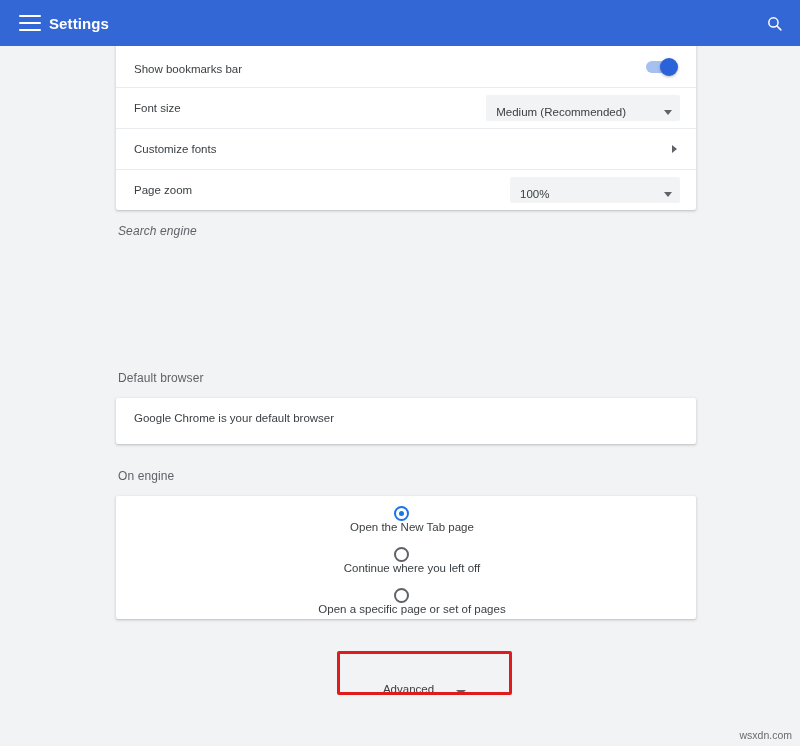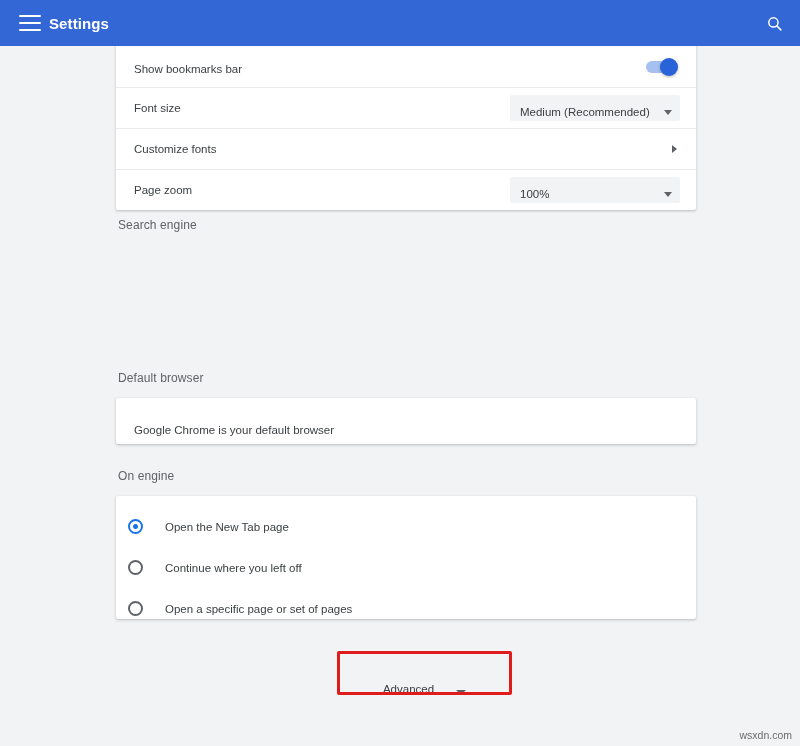--- a/index.html
+++ b/index.html
@@ -137,20 +137,21 @@
     min-width: 170px;
     background: #f1f3f4;
     border-radius: 2px;
     display: flex;
     align-items: center;
     justify-content: space-between;
     padding: 8px 8px 0 10px;
     font-size: 11.5px;
     color: #3c4043;
     cursor: pointer;
+    gap: 24px;
   }
   .caret {
     width: 0; height: 0;
     border-left: 4.5px solid transparent;
     border-right: 4.5px solid transparent;
     border-top: 5px solid #5f6368;
     margin-left: 14px;
   }
 
   
@@ -162,20 +163,21 @@
     cursor: pointer;
     margin-right: 3px;
   }
 
   
   .radio-row {
     height: 41px;
     display: flex;
     align-items: center;
     padding-left: 12px;
+    flex-direction: column;
   }
   .radio {
     width: 15px; height: 15px;
     border-radius: 50%;
     border: 2px solid #5f6368;
     position: relative;
     margin-right: 22px;
     flex: none;
     cursor: pointer;
   }
@@ -280,27 +282,27 @@
 
     <div class="row">
       <div class="row-label">Page zoom</div>
       <div class="select">
         <span>100%</span>
         <span class="caret"></span>
       </div>
     </div>
   </div>
 
-  <div class="section-title" style="top:172px;">Search engine</div>
+  <div class="section-title" style="top:178px;font-style:italic;">Search engine</div>
 
 
   <div class="section-title" style="top:325px;">Default browser</div>
 
   <div class="card" style="top:352px; height:46px;">
-    <div class="row" style="height:40px;margin-top:12px;">
+    <div class="row" style="height:40px;">
       <div class="row-label">Google Chrome is your default browser</div>
     </div>
   </div>
 
   <div class="section-title" style="top:423px;">On engine</div>
 
   <div class="card" style="top:450px; height:123px; padding:10px 0;">
     <div class="radio-row">
       <span class="radio checked"></span>
       <span class="radio-label">Open the New Tab page</span>

